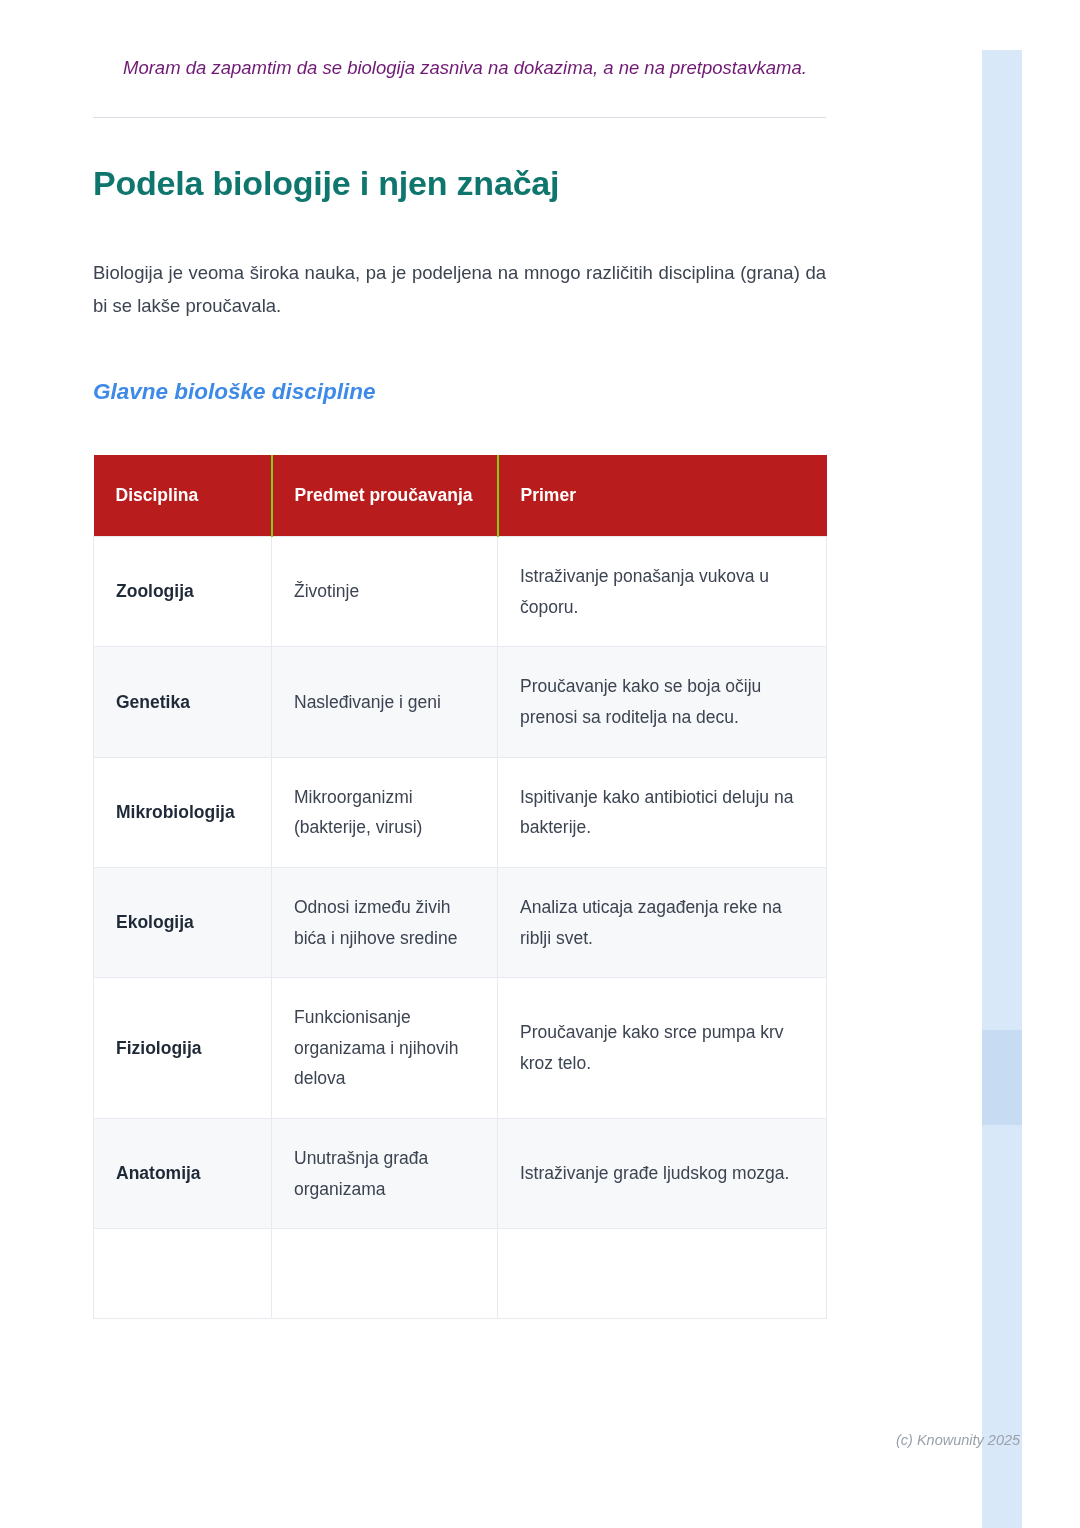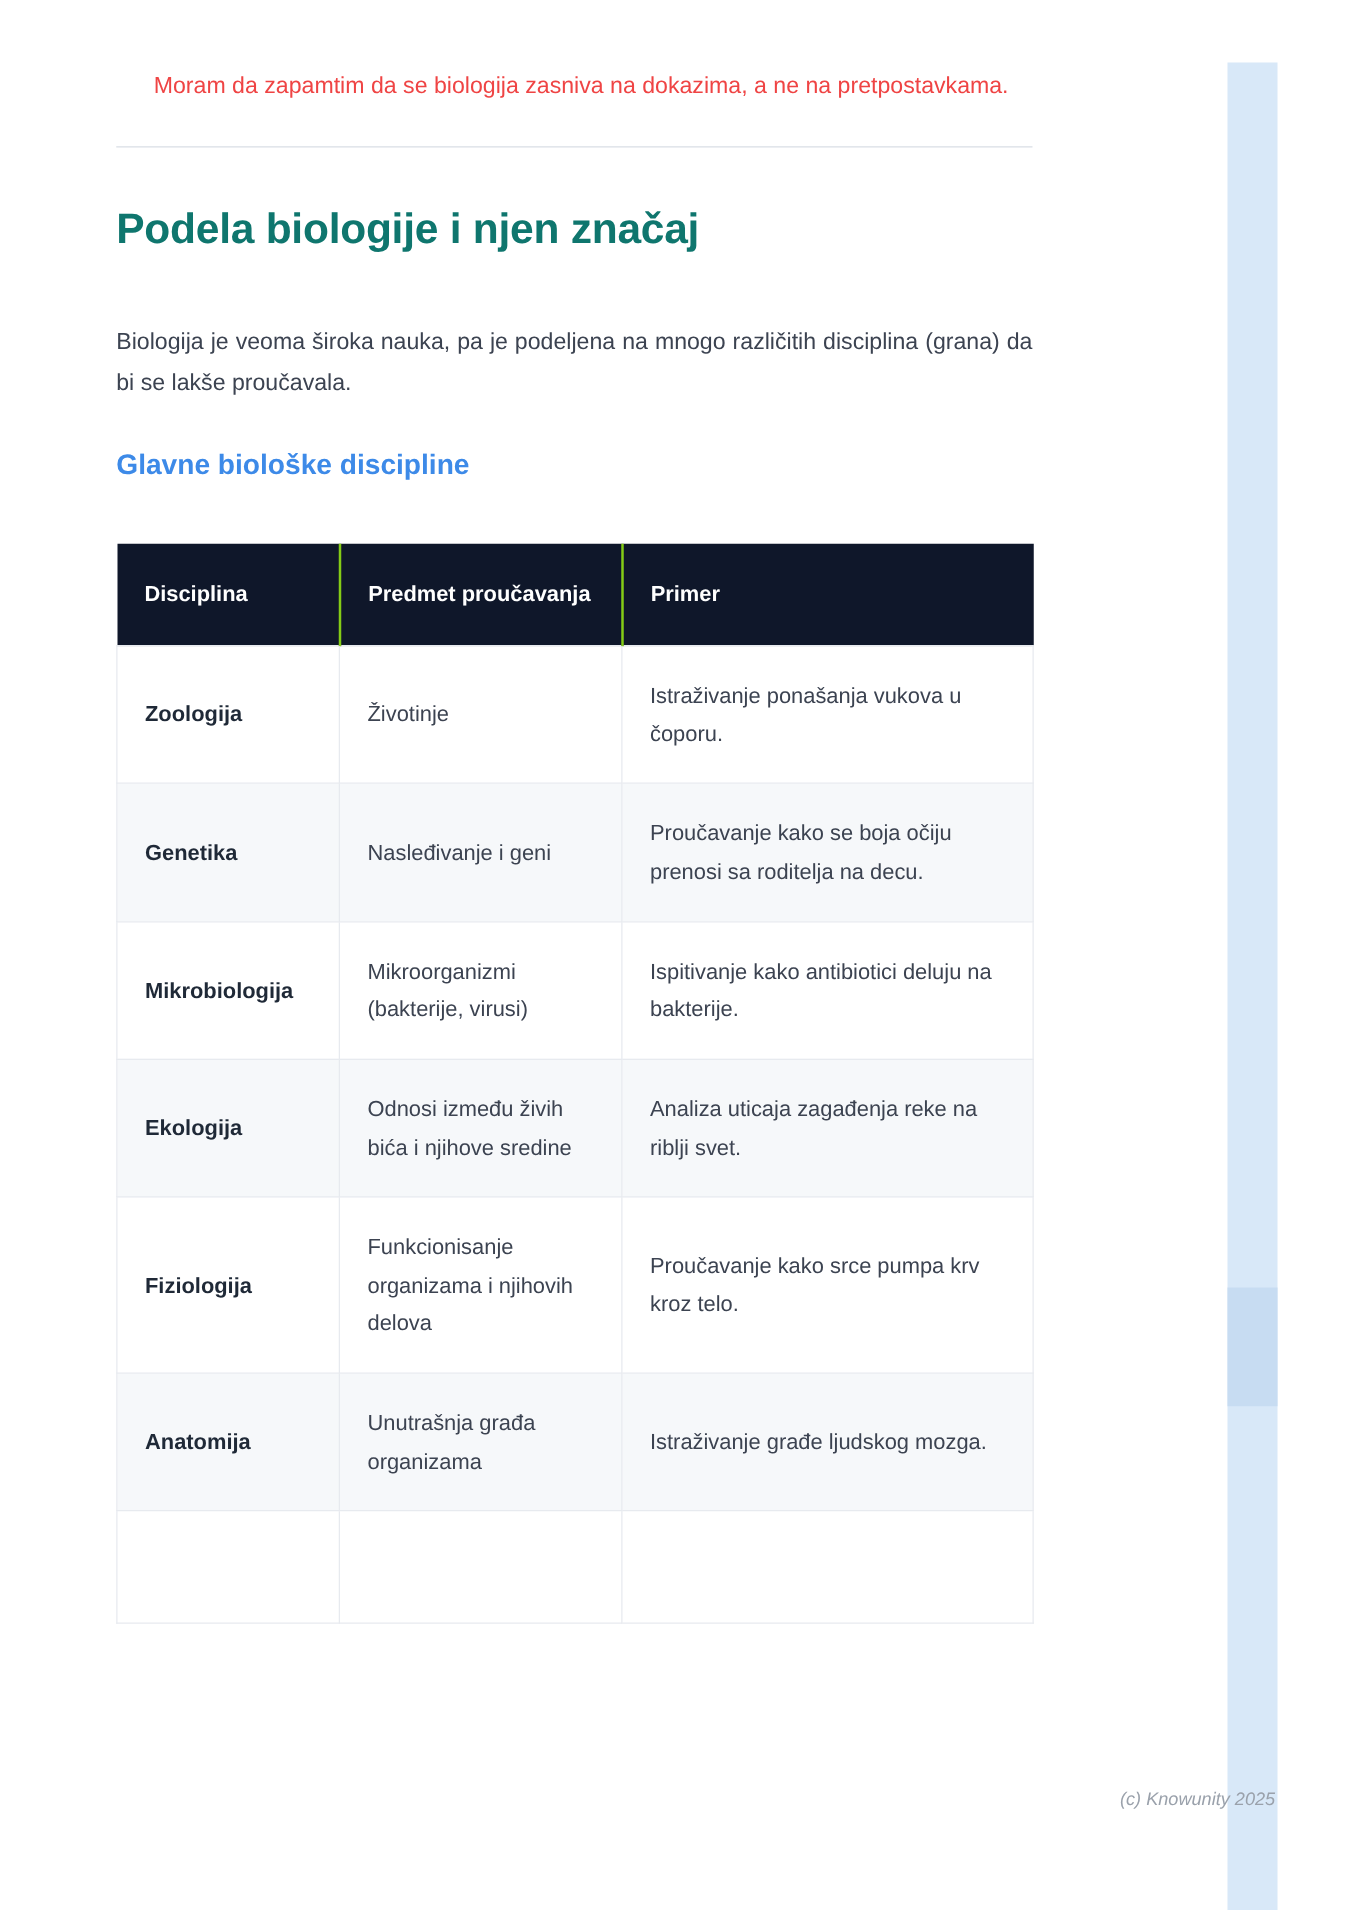--- a/index.html
+++ b/index.html
@@ -10,23 +10,24 @@
     font-family: "Liberation Sans", "DejaVu Sans", sans-serif;
     color: #374151;
     position: relative;
   }
   .content {
     width: 733px;
     margin-left: 93px;
     padding-top: 52px;
   }
   .note {
+    font-style: italic;
     font-size: 18.5px;
     line-height: 1.7;
-    color: #ef4444;
+    color: #701a75;
     padding-left: 30px;
     padding-right: 10px;
   }
   .divider {
     border: none;
     border-top: 1px solid #d9dee5;
     margin-top: 34px;
   }
   h1.page-title {
     margin-top: 46px;
@@ -36,37 +37,38 @@
     letter-spacing: -0.2px;
   }
   p.body-text {
     margin-top: 54px;
     font-size: 18.5px;
     line-height: 1.78;
     text-align: justify;
     color: #3c4351;
   }
   h2.section-title {
-    margin-top: 36px;
+    margin-top: 56px;
     font-size: 22.5px;
     font-weight: 700;
     color: #3d8ae8;
+    font-style: italic;
   }
   p.body-text.second {
     margin-top: 26px;
   }
   table.disciplines {
     margin-top: 50px;
     width: 733px;
     border-collapse: collapse;
     font-size: 17.5px;
     table-layout: fixed;
   }
   table.disciplines thead th {
-    background: #0f172a;
+    background: #b91c1c;
     color: #ffffff;
     font-weight: 700;
     text-align: left;
     vertical-align: middle;
     padding: 26px 22px;
     line-height: 1.65;
     font-size: 17.5px;
   }
   table.disciplines thead th + th {
     border-left: 2px solid #84cc16;

